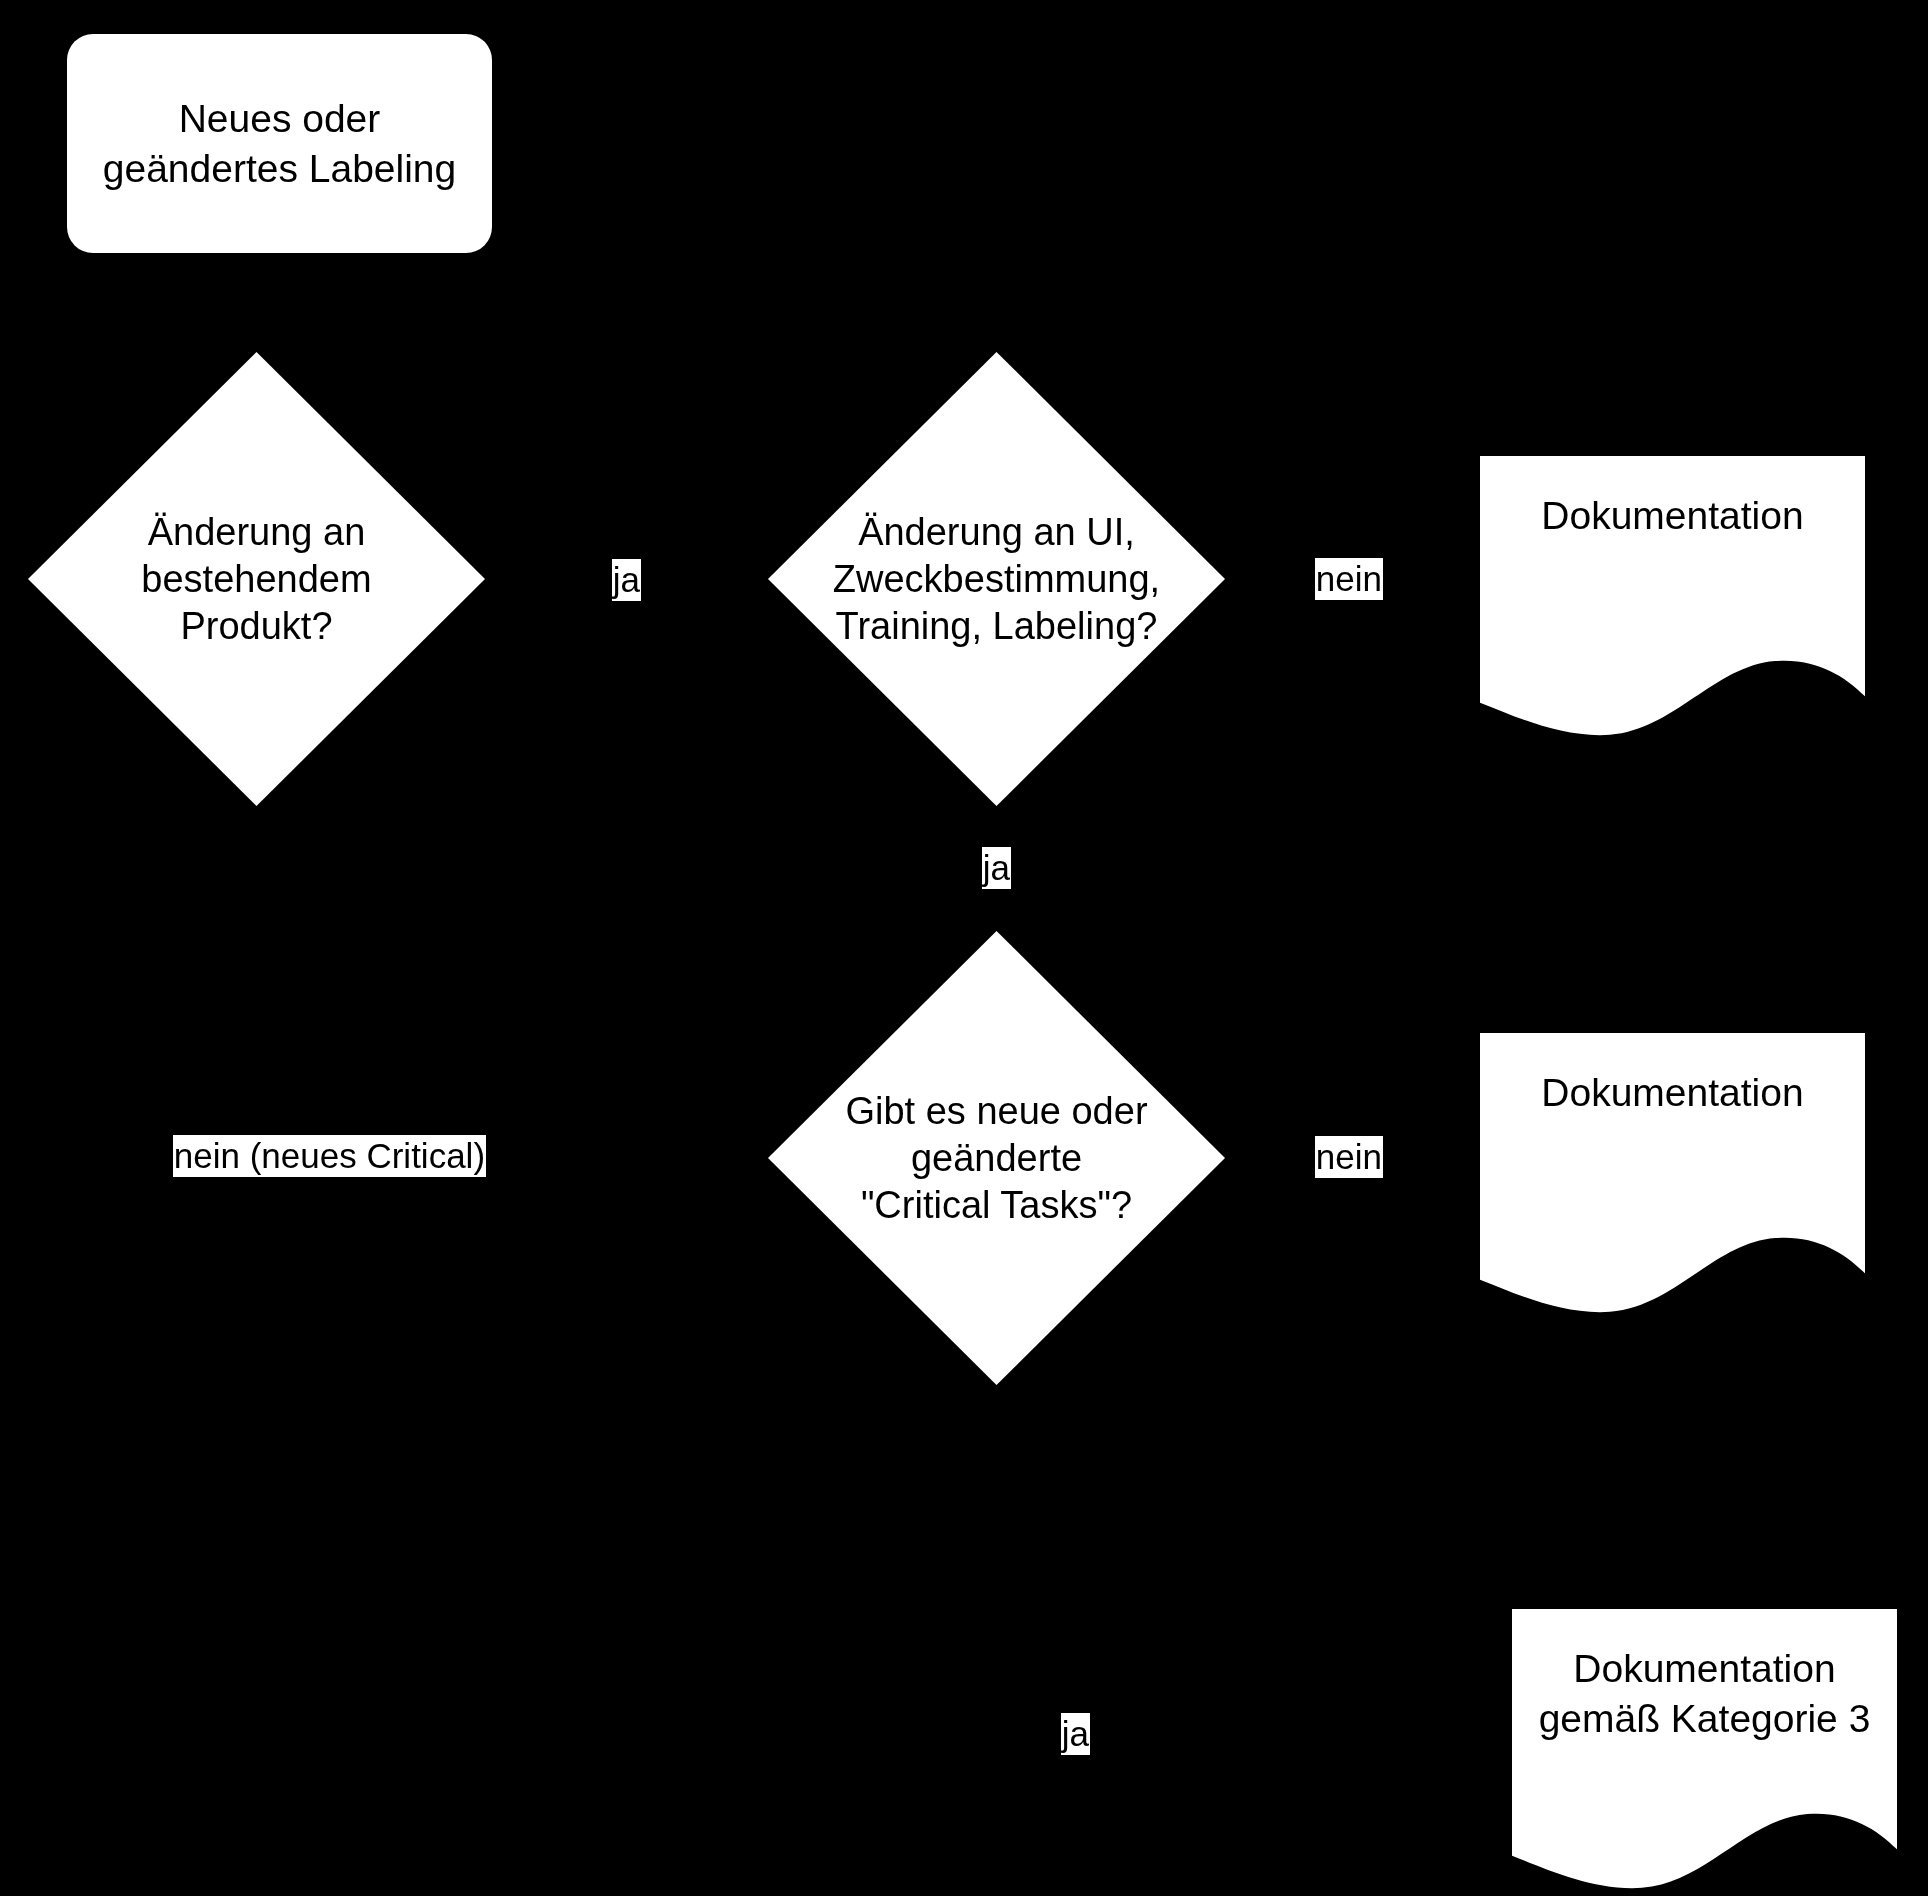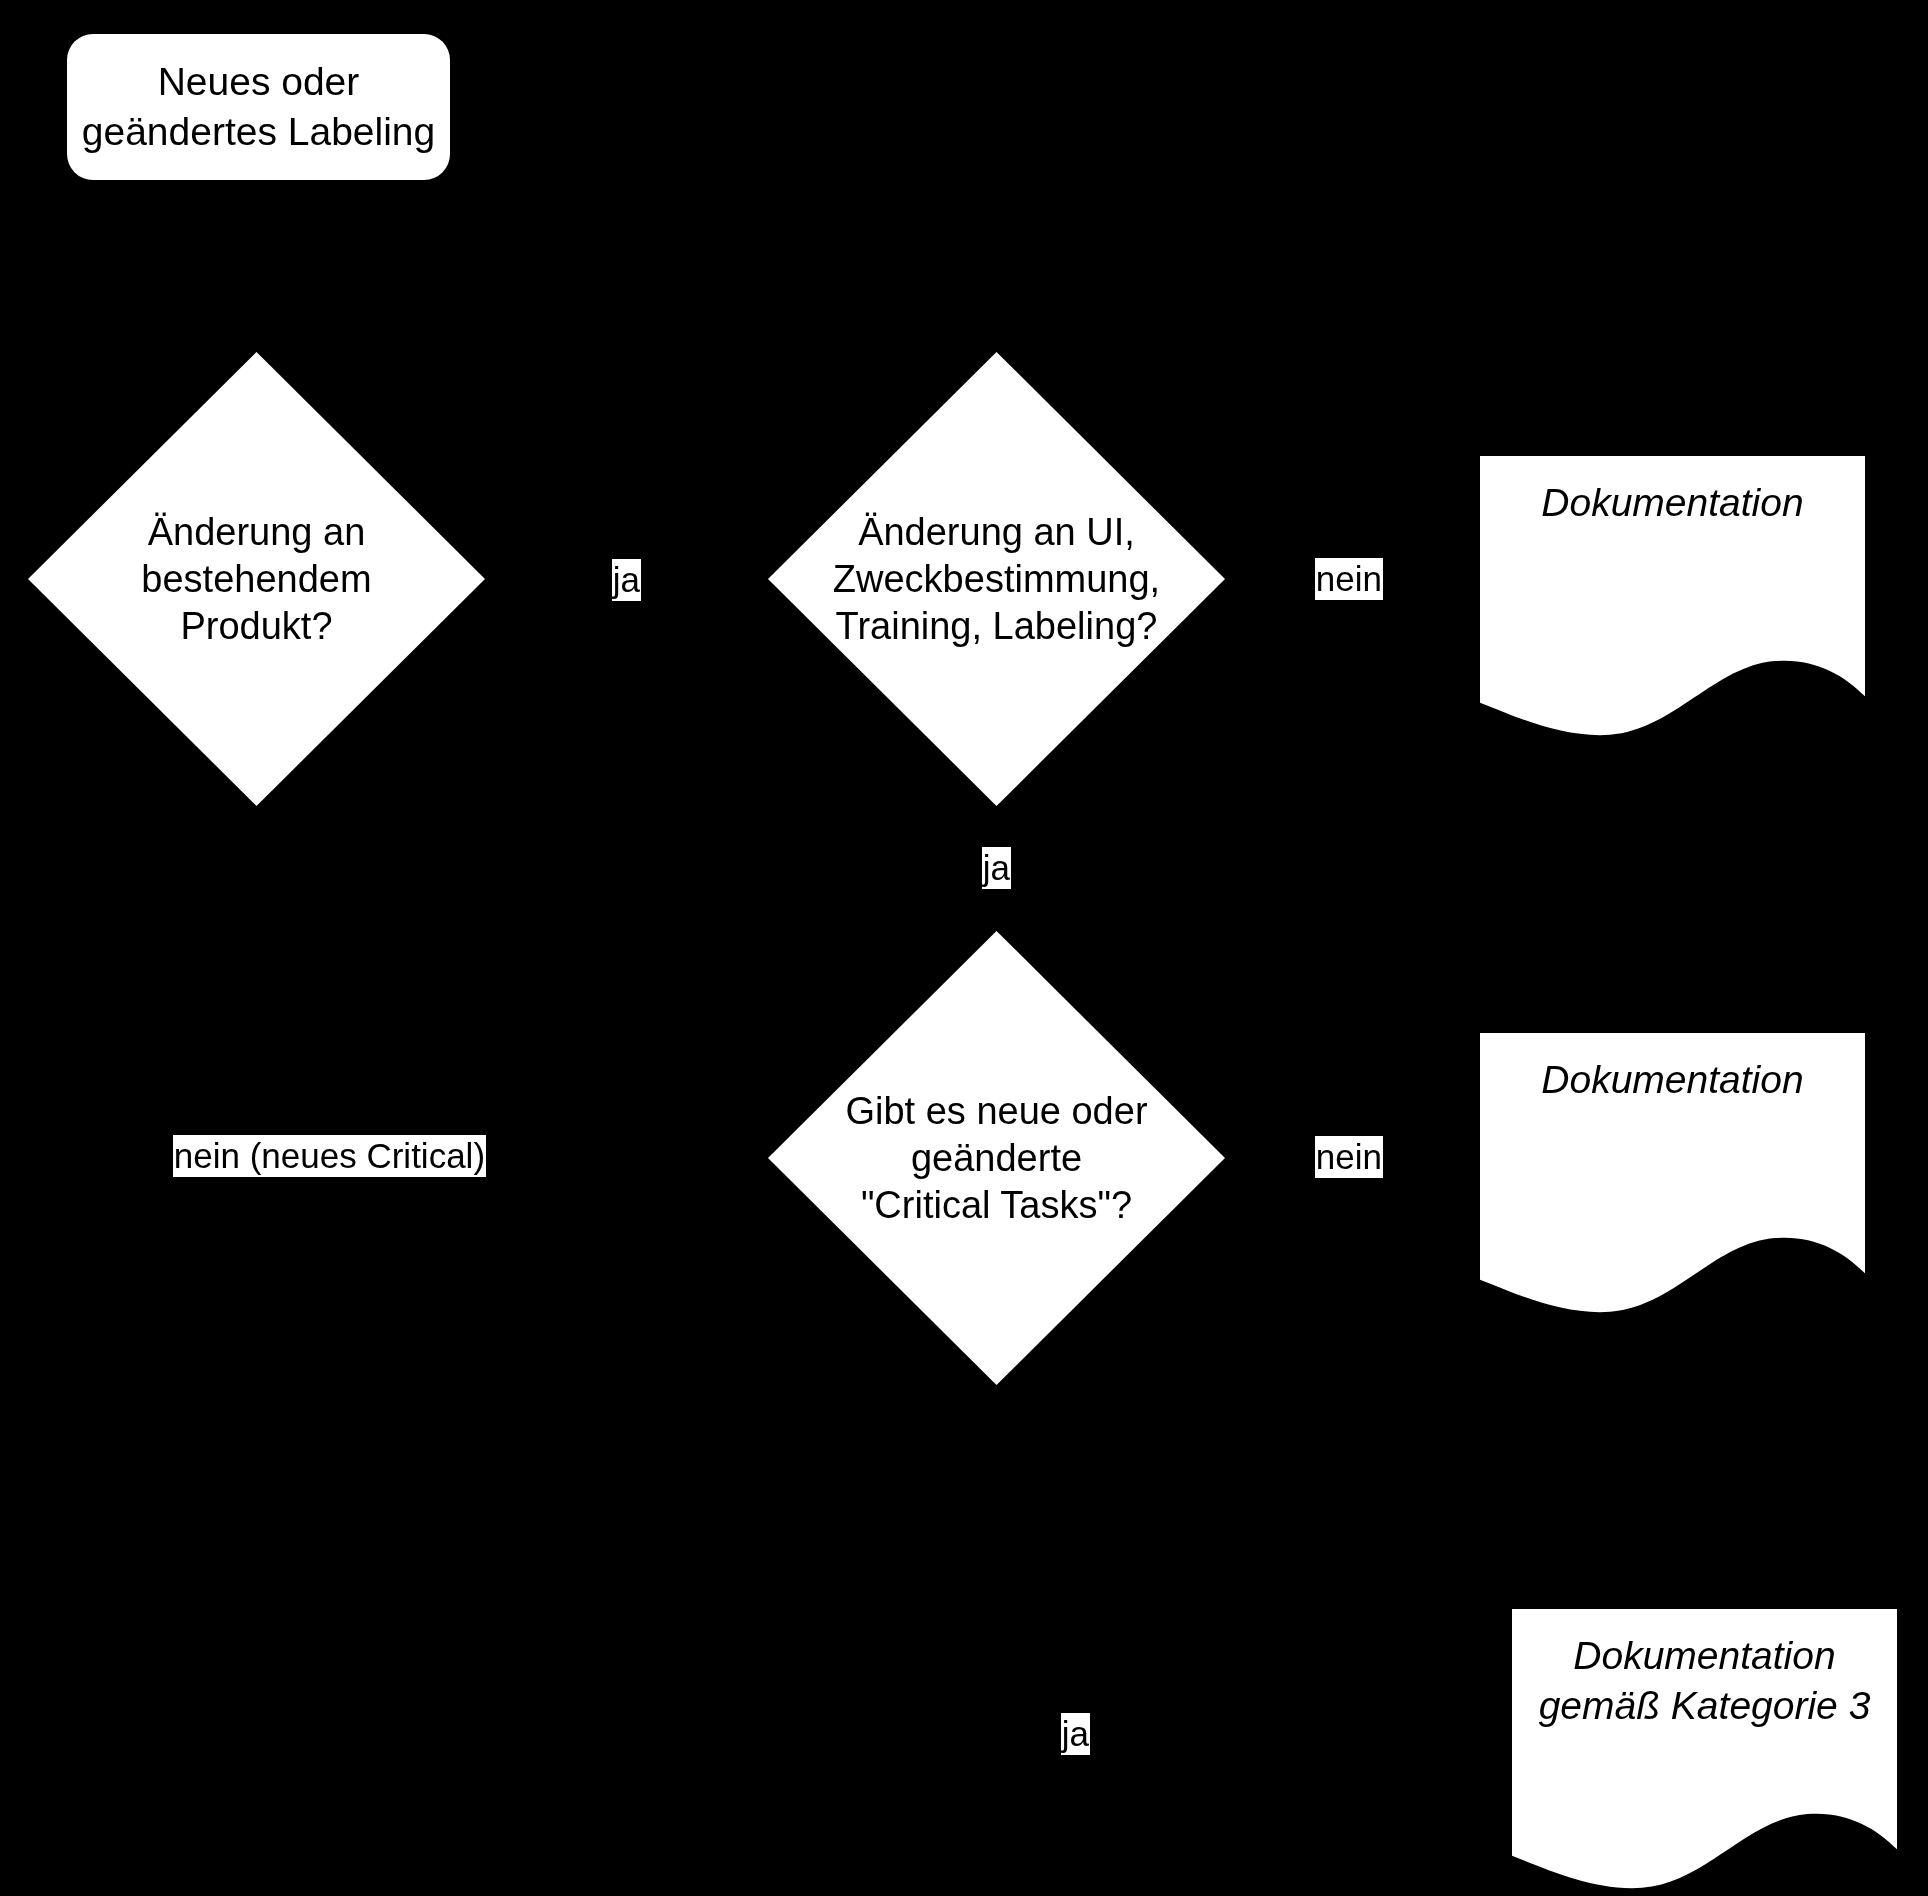--- a/index.html
+++ b/index.html
@@ -27,41 +27,41 @@
     justify-content: center;
     text-align: center;
     color: var(--text, #000000);
     font-size: 38px;
     line-height: 47px;
     white-space: nowrap;
   }
   
   .terminator {
     left: 67px; top: 34px;
-    width: 383px; height: 146px;
+    width: 383px; height: 219px;
     background: var(--shape-fill, #ffffff);
     border-radius: 26px;
+    padding-left: 42px;
   }
   .terminator .node-text { font-size: 39px; line-height: 50px; }
   
   .decision { width: 457px; height: 454px; }
   #decision-1 { left: 28px;  top: 352px; }
   #decision-2 { left: 768px; top: 352px; }
   #decision-3 { left: 768px; top: 931px; }
   
   .document { width: 385px; height: 282px; }
   #document-1 { left: 1480px; top: 456px; }
   #document-2 { left: 1480px; top: 1033px; }
   #document-3 { left: 1512px; top: 1609px; }
   .document .node-text {
     justify-content: flex-start;
-    padding-top: 22px;
+    padding-top: 35px;
     font-size: 39px;
     line-height: 50px;
-    font-style: italic;
   }
   
   .edge-label {
     position: absolute;
     background: var(--shape-fill, #ffffff);
     color: var(--text, #000000);
     font-size: 35px;
     line-height: 42px;
     white-space: nowrap;
     padding: 0 0.8px;

